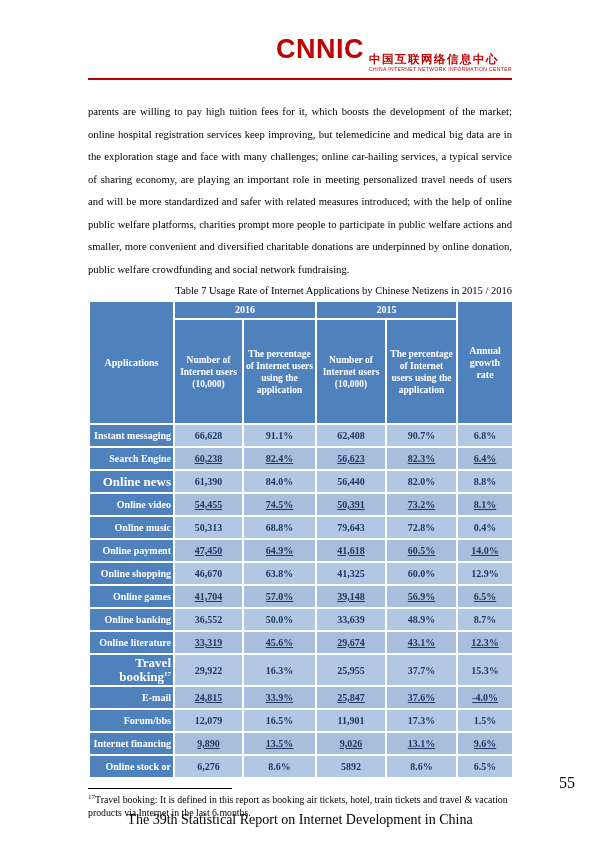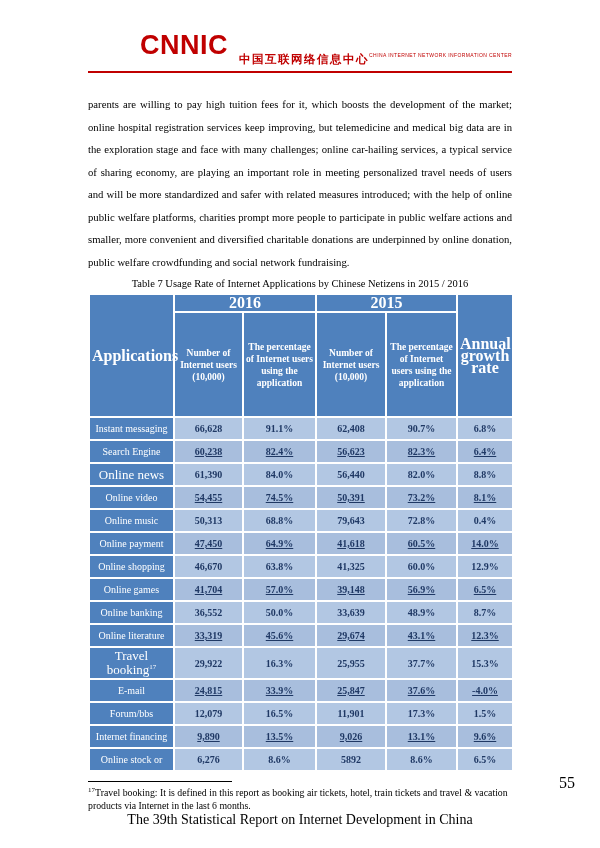--- a/index.html
+++ b/index.html
@@ -11,65 +11,65 @@
   }
   .page { position: relative; width: 600px; height: 848px; background: #fff; overflow: hidden; }
   .content { width: 424px; margin-left: 88px; }
 
   
   .header {
     padding-top: 24px; padding-bottom: 5px;
     border-bottom: 2.5px solid var(--accent, #c00000);
     display: flex; justify-content: flex-end;
   }
-  .logo { display: flex; align-items: center; gap: 11px; }
+  .logo { display: flex; align-items: center; gap: 5px; }
   .logo-text {
     font-family: "Liberation Sans", sans-serif;
     font-weight: bold; font-size: 27px; line-height: 30px;
     color: var(--accent, #c00000); letter-spacing: 0.5px;
   }
-  .logo-right { display: flex; flex-direction: row; justify-content: center; margin-top: 28px; }
+  .logo-right { display: flex; flex-direction: column; justify-content: center; margin-top: 28px; }
   .logo-cn {
     font-family: "DejaVu Sans", sans-serif;
     font-size: 11.5px; font-weight: bold; line-height: 14px;
     color: var(--accent, #c00000); letter-spacing: 1.5px; white-space: nowrap;
   }
   .logo-en {
     font-family: "Liberation Sans", sans-serif;
     font-size: 5px; line-height: 7px; letter-spacing: 0.4px;
     color: var(--accent, #c00000); white-space: nowrap;
   }
 
   
   .paragraph {
     margin-top: 20px;
     font-size: 10.7px; line-height: 22.5px;
     text-align: justify;
   }
 
   
-  .caption { margin-top: 5px; text-align: center; font-size: 10.5px; }
+  .caption { margin-top: 5px; text-align: right; font-size: 10.5px; }
   table { border-collapse: collapse; width: 424px; table-layout: fixed; margin-top: 4px; }
   col.col-app { width: 85px; }
   col.col-u16 { width: 69px; }
   col.col-p16 { width: 73px; }
   col.col-u15 { width: 70px; }
   col.col-p15 { width: 71px; }
   col.col-gr  { width: 56px; }
   th, td { border: 2px solid #fff; text-align: center; vertical-align: middle; padding: 1px 2px; }
   thead th {
     background: var(--header-bg, #4f81bd);
     color: #fff; font-weight: bold; font-size: 9.5px; line-height: 12px;
   }
-  thead tr.year-row th { height: 14px; font-size: 16px; }
+  thead tr.year-row th { height: 14px; font-size: 10px; }
   thead tr.subhead-row th { height: 101px; }
   th.app-head { font-size: 10px; }
   .app-cell {
     background: var(--header-bg, #4f81bd);
-    color: #fff; font-weight: normal; font-size: 10px; line-height: 12px; height: 19px;
+    color: #fff; font-weight: bold; font-size: 10px; line-height: 12px; height: 19px; text-align: right;
   }
   .app-cell.large { font-size: 13px; line-height: 14px; }
   td.val { font-weight: bold; font-size: 10px; color: var(--value-text, #1f3864); }
   tr.row-even td.val { background: var(--row-bg, #b2c7e3); }
   tr.row-odd  td.val { background: var(--row-alt-bg, #a8bedd); text-decoration: underline; }
   sup { font-size: 7px; vertical-align: super; line-height: 0; }
 
   
   .footnote { margin-top: 9px; }
   .footnote-rule { width: 144px; border-top: 1px solid #000; margin-bottom: 4px; }

